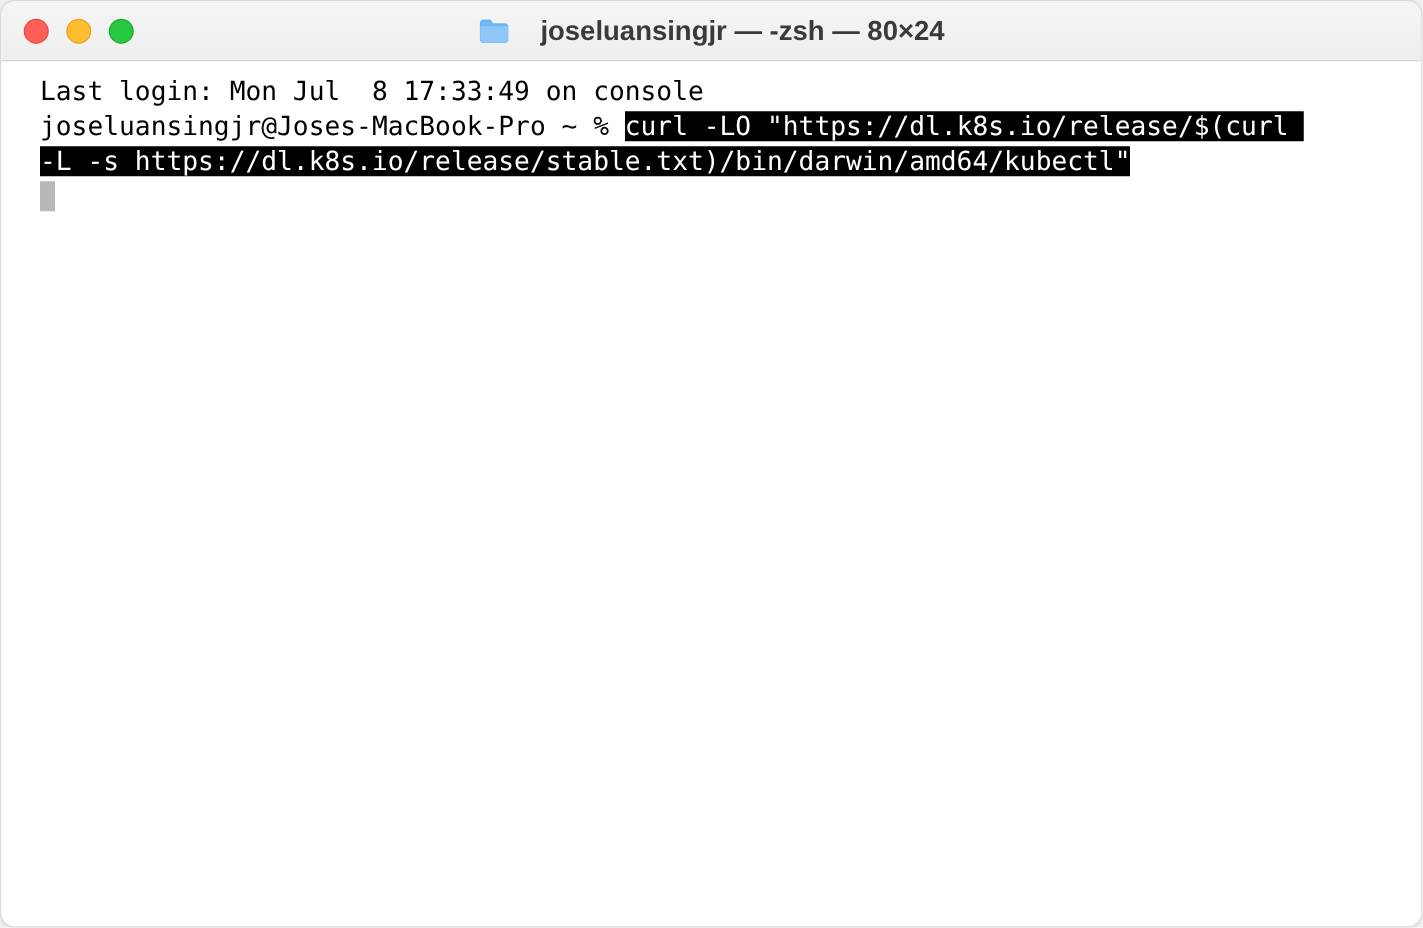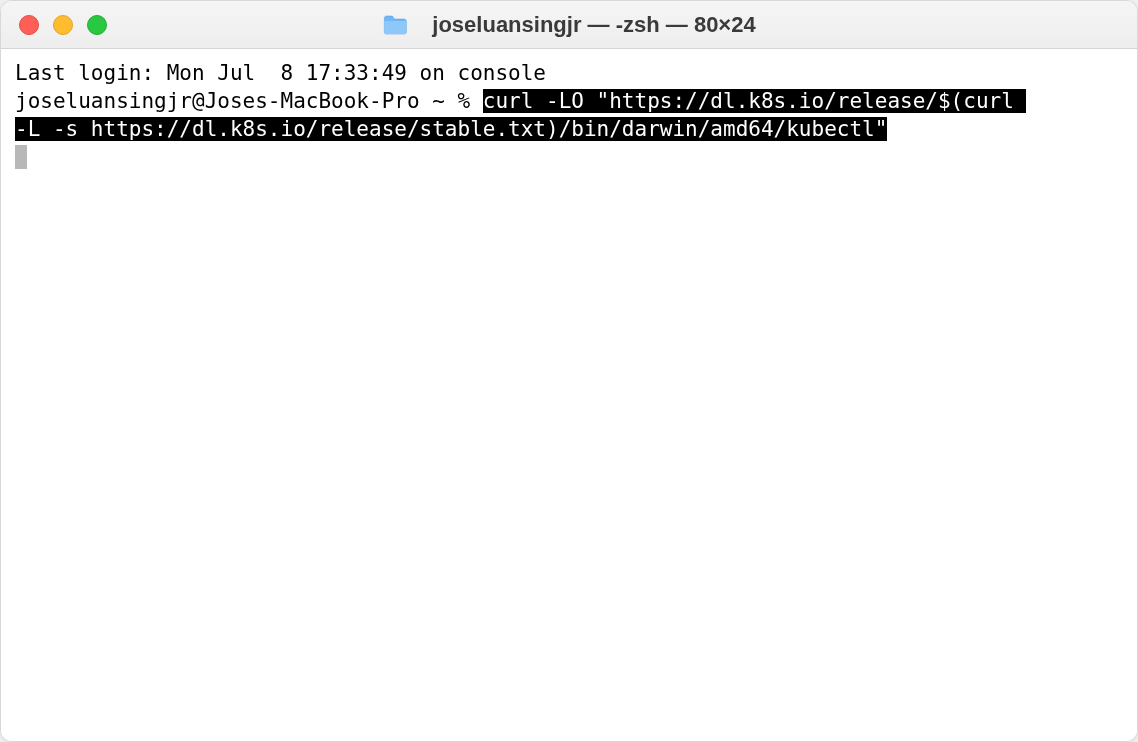--- a/index.html
+++ b/index.html
@@ -76,21 +76,21 @@
     
     .folder-icon svg {
       width: 100%;
       height: 100%;
       display: block;
     }
     
     .terminal-body {
       flex: 1;
       background: #ffffff;
-      padding: 10px 14px;
+      padding: 10px 31px;
       font-family: "SF Mono", "Menlo", "Monaco", "Consolas", monospace;
       font-size: 21px;
       line-height: 28px;
       color: #000000;
       white-space: pre-wrap;
       word-break: break-all;
       overflow: hidden;
     }
     
     .sel {

